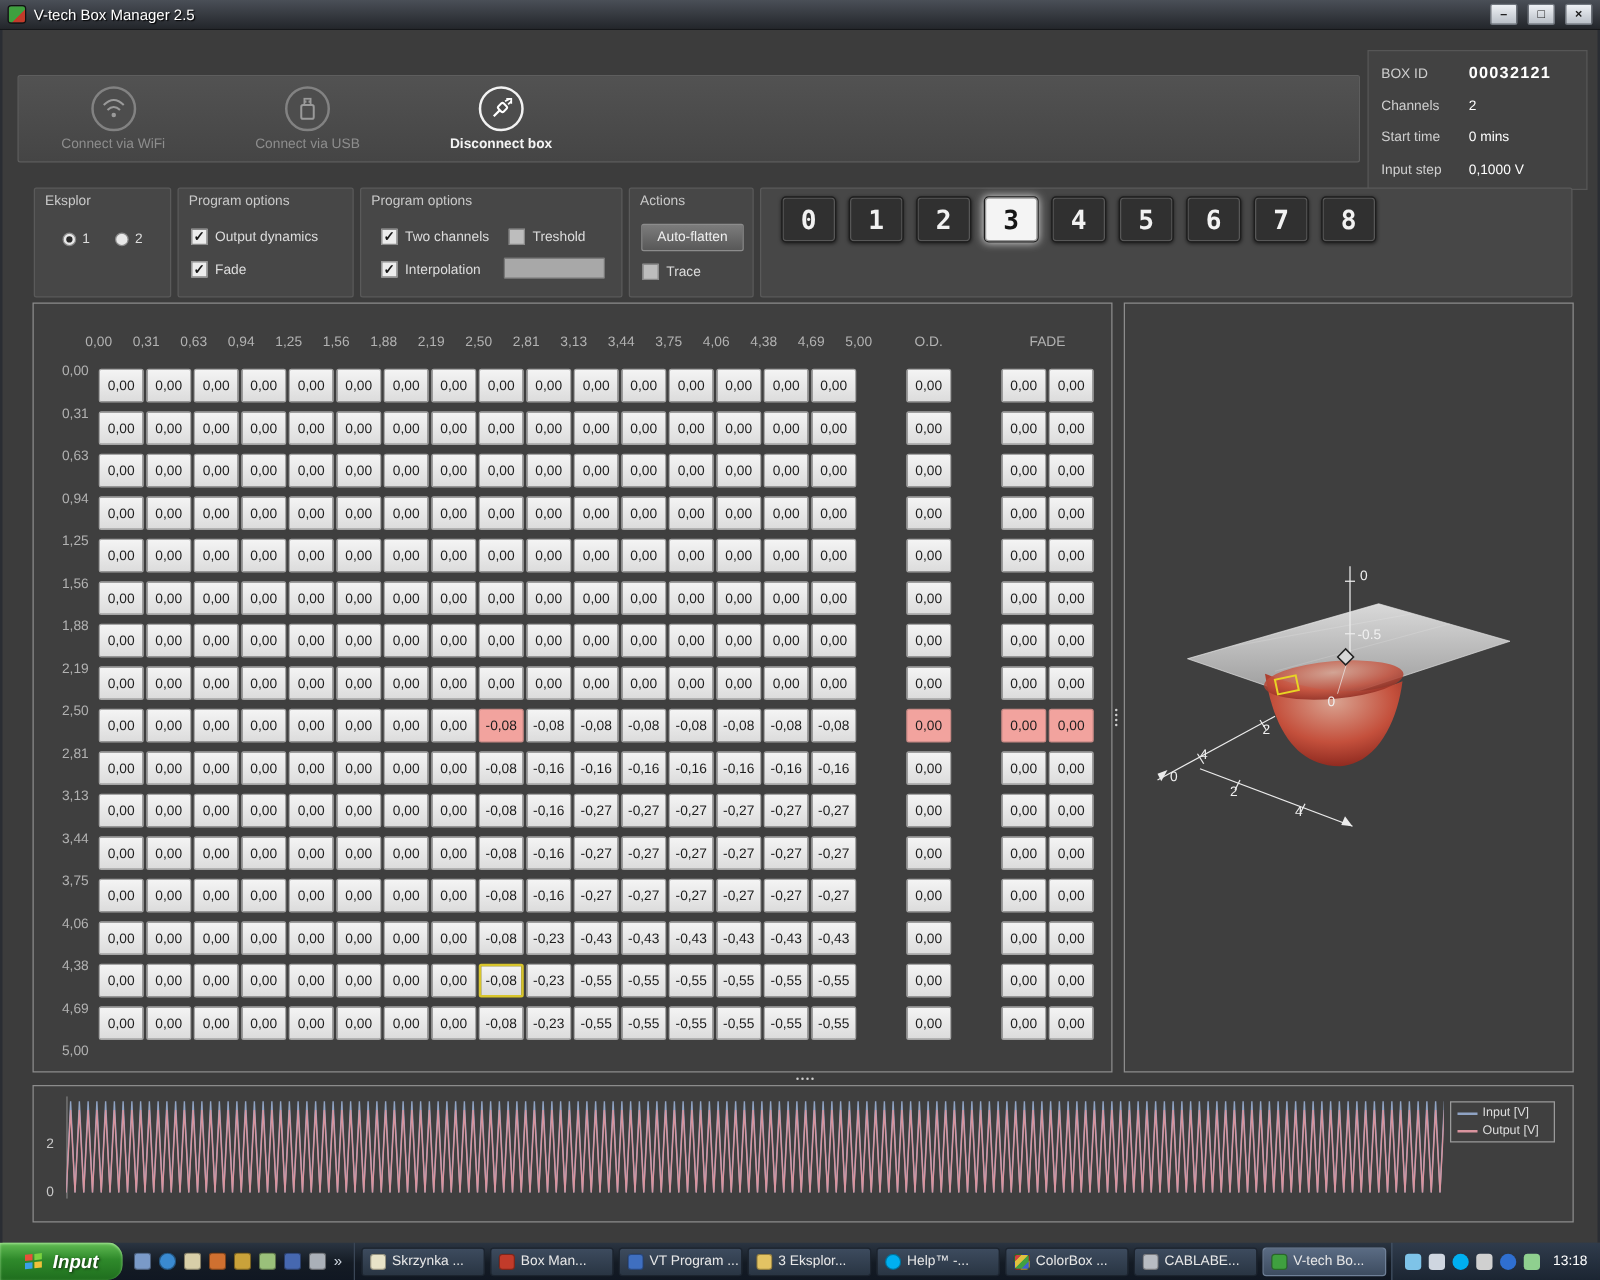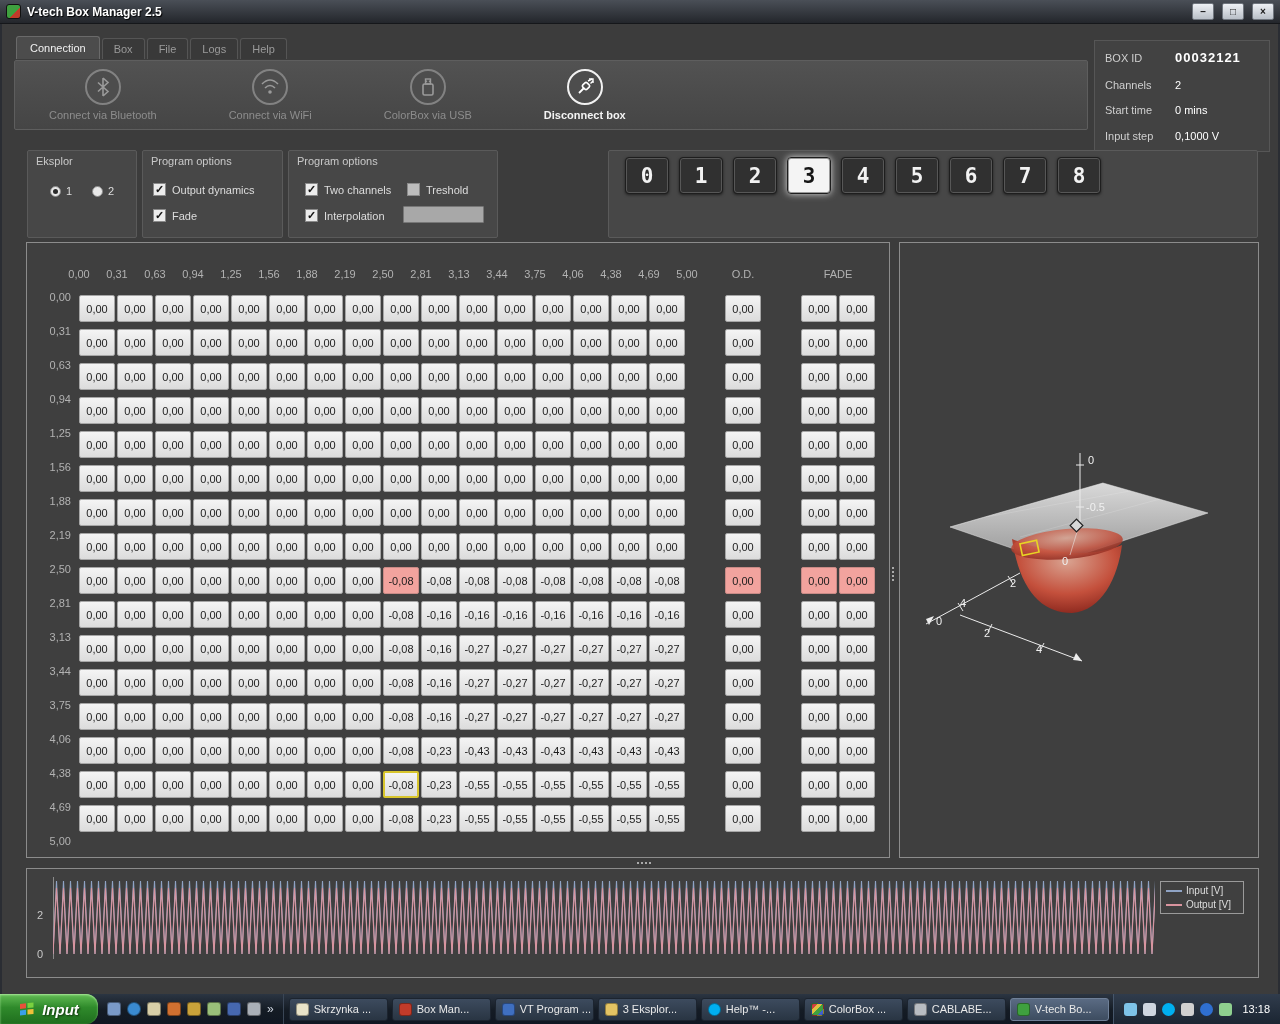--- a/index.html
+++ b/index.html
@@ -3,21 +3,21 @@
 <meta charset="utf-8">
 <style>
   *{box-sizing:border-box;margin:0;padding:0}
   html,body{width:1280px;height:1024px;overflow:hidden}
   body{font-family:"Liberation Sans",sans-serif;background:#222;font-size:11px}
   .window{width:1280px;height:1024px;display:flex;flex-direction:column;background:#3c3c3c;position:relative}
 
   
   .titlebar{height:24px;background:linear-gradient(#4a4f57,#23262b);display:flex;align-items:center;padding:0 6px;gap:6px;border-bottom:1px solid #15171a;flex:none}
   .app-icon{width:15px;height:15px;border-radius:3px;background:linear-gradient(135deg,#3fa03f 60%,#c23b2a 60%);border:1px solid #111}
-  .title-text{color:#fff;font-weight:bold;font-size:12px;flex:1;text-shadow:1px 1px 1px #000}
+  .title-text{color:#fff;font-weight:normal;font-size:12px;flex:1;text-shadow:1px 1px 1px #000}
   .winbtn{width:22px;height:17px;background:linear-gradient(#eef1f5,#b9bfc7);border:1px solid #70767e;border-radius:2px;display:flex;align-items:center;justify-content:center;font-size:10px;color:#1a1a1a;margin-left:2px;font-weight:bold}
 
   
   .app{flex:1;position:relative;background:#3c3c3c;border-left:2px solid #2a2d33;border-right:2px solid #2a2d33}
 
   .tabstrip{position:absolute;left:14px;top:12px;display:flex;gap:2px;align-items:flex-end}
   .tab{padding:4px 11px;font-size:11px;color:#9a9a9a;background:#393939;border:1px solid #555;border-bottom:none;border-radius:3px 3px 0 0}
   .tab.active{background:#4c4c4c;color:#f0f0f0;padding:5px 13px;border-color:#6a6a6a}
 
   .toolbar{position:absolute;left:12px;top:36px;width:1074px;height:70px;background:linear-gradient(#525252,#454545);border:1px solid #5e5e5e;border-radius:2px;display:flex;align-items:center;padding-left:34px;gap:72px}
@@ -103,56 +103,41 @@
   <div class="titlebar">
     <div class="app-icon"></div>
     <div class="title-text">V-tech Box Manager 2.5</div>
     <div class="winbtn">–</div>
     <div class="winbtn">□</div>
     <div class="winbtn">×</div>
   </div>
 
   <div class="app">
 
-    <div class="tabstrip" id="tabs">
-        <div class="tab active">Connection</div>
-        <div class="tab">Box</div>
-        <div class="tab">File</div>
-        <div class="tab">Logs</div>
-        <div class="tab">Help</div>
-      </div>
 
     <div class="toolbar">
-      <div class="tool-btn disabled">
-        <div class="tool-ico">
-          <svg width="14" height="20" viewBox="0 0 14 20">
-              <path d="M7 1 L7 19 M7 1 L12 5.5 L2 14.5 M7 19 L12 14.5 L2 5.5" stroke="currentColor" stroke-width="1.6" fill="none"></path>
-            </svg>
-        </div>
-        <div class="tool-label">Connect via Bluetooth</div>
-      </div>
       <div class="tool-btn disabled">
         <div class="tool-ico">
           <svg width="22" height="18" viewBox="0 0 22 18">
               <path d="M3 6 Q11 -2 19 6 M6 10 Q11 5 16 10" stroke="currentColor" stroke-width="1.6" fill="none"></path>
               <circle cx="11" cy="14" r="1.8" fill="currentColor"></circle>
             </svg>
         </div>
         <div class="tool-label">Connect via WiFi</div>
       </div>
       <div class="tool-btn disabled">
         <div class="tool-ico">
           <svg width="16" height="20" viewBox="0 0 16 20">
               <rect x="3" y="7" width="10" height="11" rx="1.5" stroke="currentColor" stroke-width="1.6" fill="none"></rect>
               <rect x="5.5" y="2" width="5" height="5" stroke="currentColor" stroke-width="1.4" fill="none"></rect>
               <line x1="6.6" y1="3.4" x2="6.6" y2="5.2" stroke="currentColor" stroke-width="1.1"></line>
               <line x1="9.4" y1="3.4" x2="9.4" y2="5.2" stroke="currentColor" stroke-width="1.1"></line>
             </svg>
         </div>
-        <div class="tool-label">ColorBox via USB</div>
+        <div class="tool-label">Connect via USB</div>
       </div>
       <div class="tool-btn enabled">
         <div class="tool-ico">
           <svg width="20" height="20" viewBox="0 0 20 20">
               <path d="M4 16 L9 11" stroke="currentColor" stroke-width="1.8"></path>
               <rect x="8" y="6" width="6" height="6" rx="1.5" transform="rotate(45 11 9)" stroke="currentColor" stroke-width="1.6" fill="none"></rect>
               <path d="M13 4 L17 2 M15.5 6.5 L18 4" stroke="currentColor" stroke-width="1.4"></path>
               <path d="M14 2 L18 2 L18 6" stroke="currentColor" stroke-width="1.4" fill="none"></path>
             </svg>
         </div>
@@ -219,20 +204,30 @@
             <div>Interpolation</div>
           </div>
           <div class="cb unchecked" style="left: 118px; top: 32px;">
             <div class="cbbox"></div>
             <div>Treshold</div>
           </div>
         </div>
       <input class="treshold-input" value="" style="">
     </div>
 
+    <div class="gbox" style="left:501px;width:100px">
+      <div class="gtitle">Actions</div>
+      <div class="btn">Auto-flatten</div>
+      <div id="trace-slot">
+          <div class="cb unchecked" style="left: 10px; top: 60px;">
+            <div class="cbbox"></div>
+            <div>Trace</div>
+          </div>
+        </div>
+    </div>
 
     <div class="gbox" style="left:606px;width:650px">
       <div class="prog-row" id="program-buttons">
           <div class="prog-btn">0</div>
           <div class="prog-btn">1</div>
           <div class="prog-btn">2</div>
           <div class="prog-btn selected">3</div>
           <div class="prog-btn">4</div>
           <div class="prog-btn">5</div>
           <div class="prog-btn">6</div>

